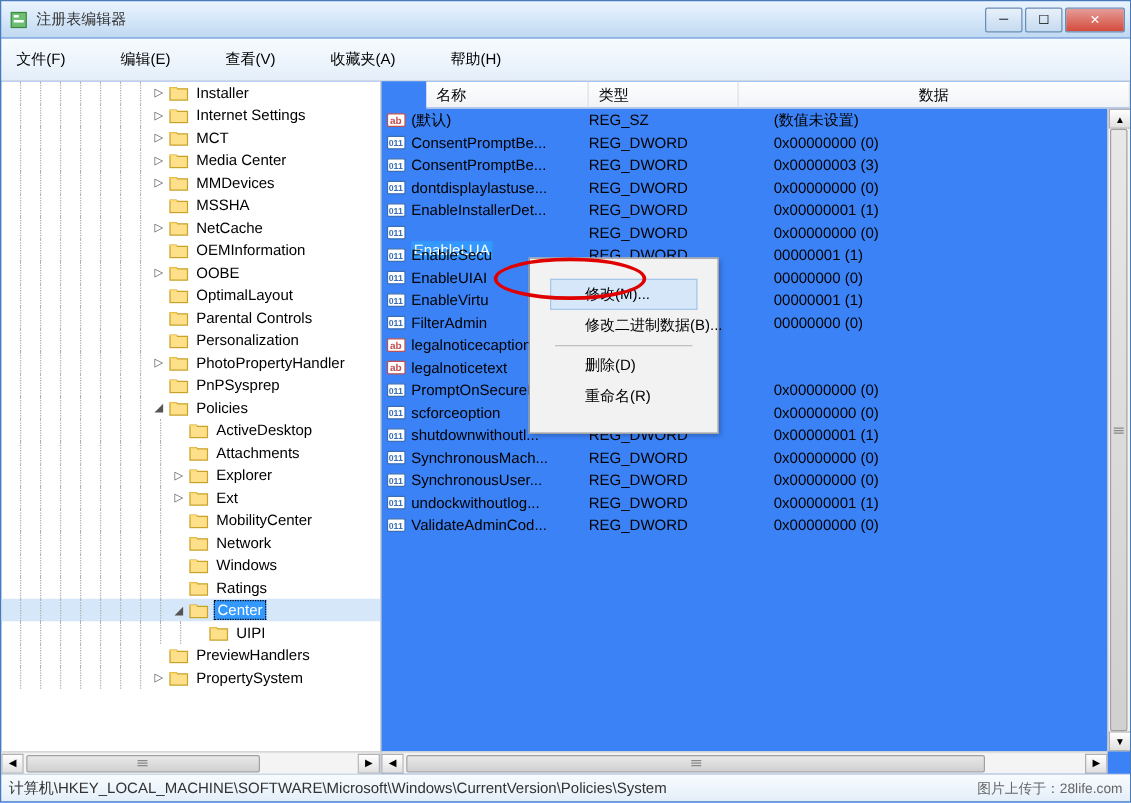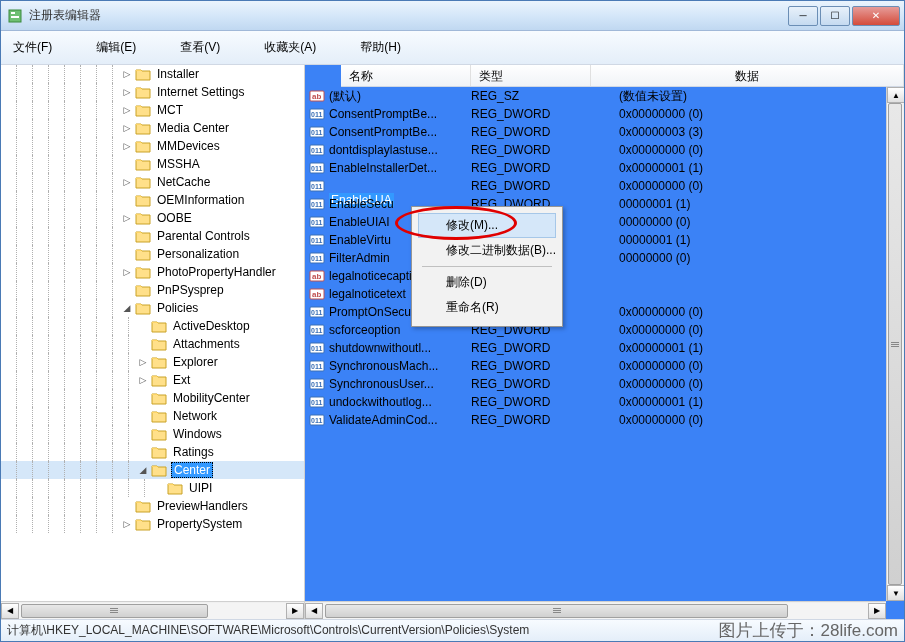--- a/index.html
+++ b/index.html
@@ -39,26 +39,26 @@
     .list-row.selected .cell-name-text { background: #3399ff; color: #fff; padding: 0 2px; margin-top: 28px; }
     .cell { display: flex; align-items: center; overflow: hidden; text-overflow: ellipsis; white-space: nowrap; }
     .cell-name { width: 130px; }
     .cell-type { width: 120px; padding-left: 4px; }
     .cell-data { flex: 1; padding-left: 4px; }
     .val-icon { width: 16px; height: 16px; margin-right: 4px; display: inline-flex; align-items: center; justify-content: center; flex-shrink: 0; }
     .vscroll { position: absolute; right: 0; top: 22px; bottom: 18px; width: 18px; background: #f0f0f0; border-left: 1px solid #d0d0d0; display: flex; flex-direction: column; }
     .vscroll .scroll-track { flex: 1; width: 16px; }
     .vscroll .scroll-thumb { width: 14px; left: 1px; top: 0; height: 100%; }
     .list-hscroll { position: absolute; bottom: 0; left: 0; right: 18px; height: 18px; }
-    .context-menu { position: absolute; background: #f2f2f2; border: 1px solid #959595; box-shadow: 2px 2px 4px rgba(0,0,0,0.25); z-index: 100; padding: 6px; }
+    .context-menu { position: absolute; background: #f2f2f2; border: 1px solid #959595; box-shadow: 2px 2px 4px rgba(0,0,0,0.25); z-index: 100; padding: 16px; margin-left: 12px; }
     .ctx-item { padding: 4px 24px 4px 28px; cursor: pointer; white-space: nowrap; }
     .ctx-item.highlighted { background: #d5e7f9; border: 1px solid #a6c7e8; padding: 3px 23px 3px 27px; }
     .ctx-sep { height: 1px; background: #c0c0c0; margin: 3px 4px; }
     .statusbar { height: 22px; background: linear-gradient(to bottom, #f7fbff, #e4eef9); border-top: 1px solid #d0d8e4; display: flex; align-items: center; padding: 0 6px; font-size: 12px; color: #333; }
-    .statusbar-right { margin-left: auto; color: #666; font-size: 17px; }
+    .statusbar-right { margin-left: auto; color: #666; font-size: 11px; }
     .red-oval { position: absolute; border: 3px solid #e00000; border-radius: 50%; z-index: 150; pointer-events: none; }
     .tree-lines { display: inline-block; height: 18px; position: relative; }
     .tl-seg { display: inline-block; width: 16px; height: 18px; position: relative; vertical-align: top; }
     .tl-seg::before { content: ""; position: absolute; left: 7px; top: 0; bottom: 0; border-left: 1px dotted #b0b0b0; }
   </style>
 </head>
 <body>
 
 <div class="window">
   <div class="titlebar">
@@ -169,20 +169,29 @@
               </svg></span>
             <span class="tree-label">OOBE</span>
           </div>
           <div class="tree-row">
             <span class="tree-lines"><span class="tl-seg"></span><span class="tl-seg"></span><span class="tl-seg"></span><span class="tl-seg"></span><span class="tl-seg"></span><span class="tl-seg"></span><span class="tl-seg"></span></span>
             <span class="tree-expander"></span>
             <span class="folder-icon"><svg width="16" height="14">
                 <path d="M1 3 L6 3 L7 4 L15 4 L15 13 L1 13 Z" fill="#ffe08a" stroke="#c9a227"></path>
                 <path d="M1 3 L6 3 L7 4 L1 4 Z" fill="#ffd566"></path>
               </svg></span>
+            <span class="tree-label">OptimalLayout</span>
+          </div>
+          <div class="tree-row">
+            <span class="tree-lines"><span class="tl-seg"></span><span class="tl-seg"></span><span class="tl-seg"></span><span class="tl-seg"></span><span class="tl-seg"></span><span class="tl-seg"></span><span class="tl-seg"></span></span>
+            <span class="tree-expander"></span>
+            <span class="folder-icon"><svg width="16" height="14">
+                <path d="M1 3 L6 3 L7 4 L15 4 L15 13 L1 13 Z" fill="#ffe08a" stroke="#c9a227"></path>
+                <path d="M1 3 L6 3 L7 4 L1 4 Z" fill="#ffd566"></path>
+              </svg></span>
             <span class="tree-label">Parental Controls</span>
           </div>
           <div class="tree-row">
             <span class="tree-lines"><span class="tl-seg"></span><span class="tl-seg"></span><span class="tl-seg"></span><span class="tl-seg"></span><span class="tl-seg"></span><span class="tl-seg"></span><span class="tl-seg"></span></span>
             <span class="tree-expander"></span>
             <span class="folder-icon"><svg width="16" height="14">
                 <path d="M1 3 L6 3 L7 4 L15 4 L15 13 L1 13 Z" fill="#ffe08a" stroke="#c9a227"></path>
                 <path d="M1 3 L6 3 L7 4 L1 4 Z" fill="#ffd566"></path>
               </svg></span>
             <span class="tree-label">Personalization</span>
@@ -628,16 +637,16 @@
         <div class="ctx-sep"></div>
         <div class="ctx-item">删除(D)</div>
         <div class="ctx-item">重命名(R)</div>
       </div>
 
     </div>
     <div class="red-oval" style="left:394px; top:141px; width:122px; height:34px;"></div>
   </div>
 
   <div class="statusbar">
-    <span>计算机\HKEY_LOCAL_MACHINE\SOFTWARE\Microsoft\Controls\CurrentVersion\Policies\System</span>
+    <span>计算机\HKEY_LOCAL_MACHINE\SOFTWARE\Microsoft\Windows\CurrentVersion\Policies\System</span>
     <span class="statusbar-right">图片上传于：28life.com</span>
   </div>
 </div>
 
 </body></html>

